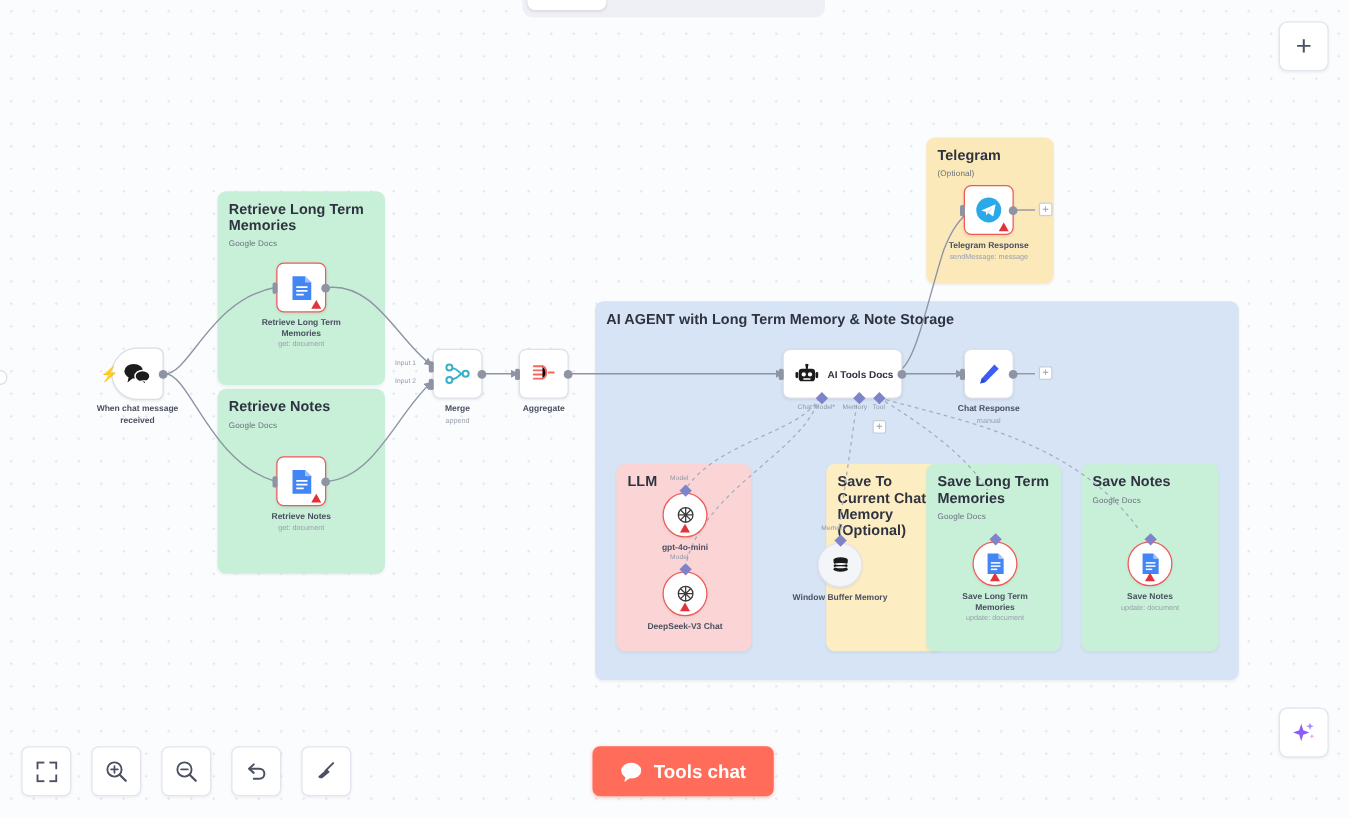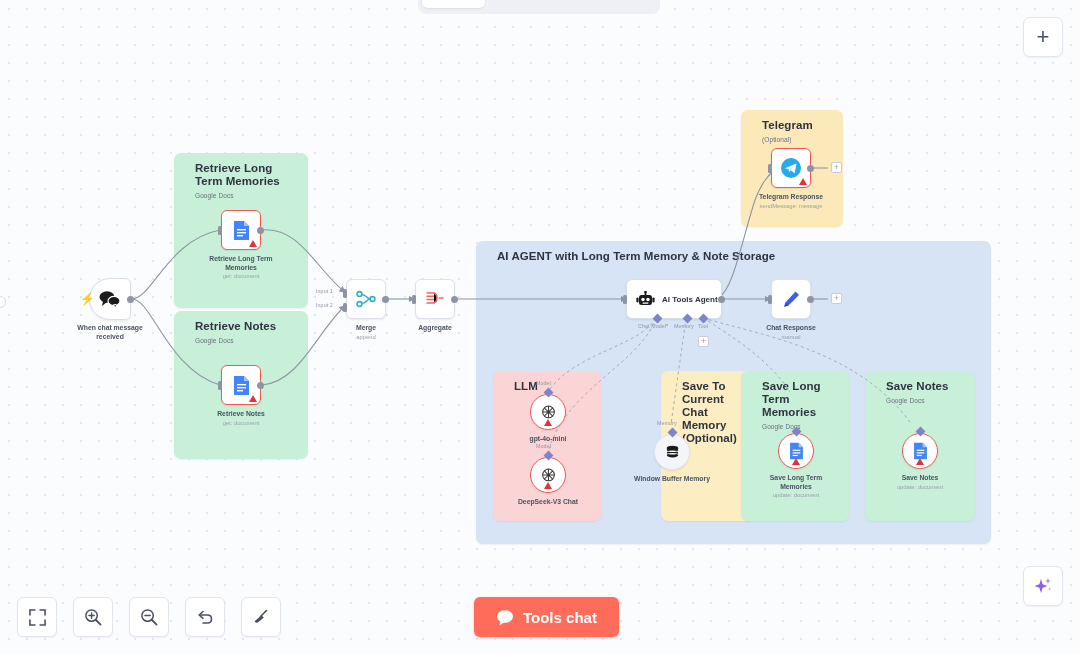--- a/index.html
+++ b/index.html
@@ -41,21 +41,21 @@
     position:absolute; border-radius:7px;
     box-shadow:0 1px 2px rgba(60,64,80,.07);
   }
   .sticky .s-title {
     font-size:11.5px; font-weight:700; color:#2f3340;
     line-height:13px; letter-spacing:.05px;
   }
   .sticky .s-sub {
     font-size:6.5px; color:#6a6f7d; margin-top:4px; letter-spacing:.1px;
   }
-  .sticky .s-head { padding:9px 9px 0 21px; }
+  .sticky .s-head { padding:9px 9px 0 9px; }
 
   .sticky.green  { background:#c8f0d8; }
   .sticky.green2 { background:#c8f0d8; }
   .sticky.yellow { background:#fbe9ba; }
   .sticky.blue   { background:#d6e4f5; }
   .sticky.pink   { background:#fbd5d5; }
   .sticky.cream  { background:#fcedc2; }
 
   
   .node { position:absolute; }
@@ -357,21 +357,21 @@
     <svg width="19" height="17" viewBox="0 0 19 17">
       <rect x="3" y="4" width="13" height="10" rx="2.5" fill="#1c1c1c"></rect>
       <circle cx="7" cy="8.5" r="1.7" fill="#fff"></circle>
       <circle cx="12" cy="8.5" r="1.7" fill="#fff"></circle>
       <rect x="6.5" y="11.5" width="6" height="1.2" rx=".6" fill="#fff"></rect>
       <rect x="8.6" y="0.6" width="1.8" height="3.5" fill="#1c1c1c"></rect>
       <circle cx="9.5" cy="1" r="1.3" fill="#1c1c1c"></circle>
       <rect x="0.4" y="6.5" width="2.2" height="5" rx="1.1" fill="#1c1c1c"></rect>
       <rect x="16.4" y="6.5" width="2.2" height="5" rx="1.1" fill="#1c1c1c"></rect>
     </svg>
-    <span style="font-size:8px; font-weight:600; color:#2f3340;">AI Tools Agent</span>
+    <span style="font-size:8px; font-weight:600; color:#2f3340;">AI Tools Docs</span>
     <div class="port in"></div>
     <div class="port out"></div>
   </div>
 
   <div class="diamond" style="left:28px; top:36px;"></div>
   <div class="diamond" style="left:58px; top:36px;"></div>
   <div class="diamond" style="left:74px; top:36px;"></div>
   <div class="conn-label" style="left:12px; top:44px;"><span>Chat Model</span><span class="req">*</span></div>
   <div class="conn-label" style="left:48px; top:44px;">Memory</div>
   <div class="conn-label" style="left:72px; top:44px;">Tool</div>

